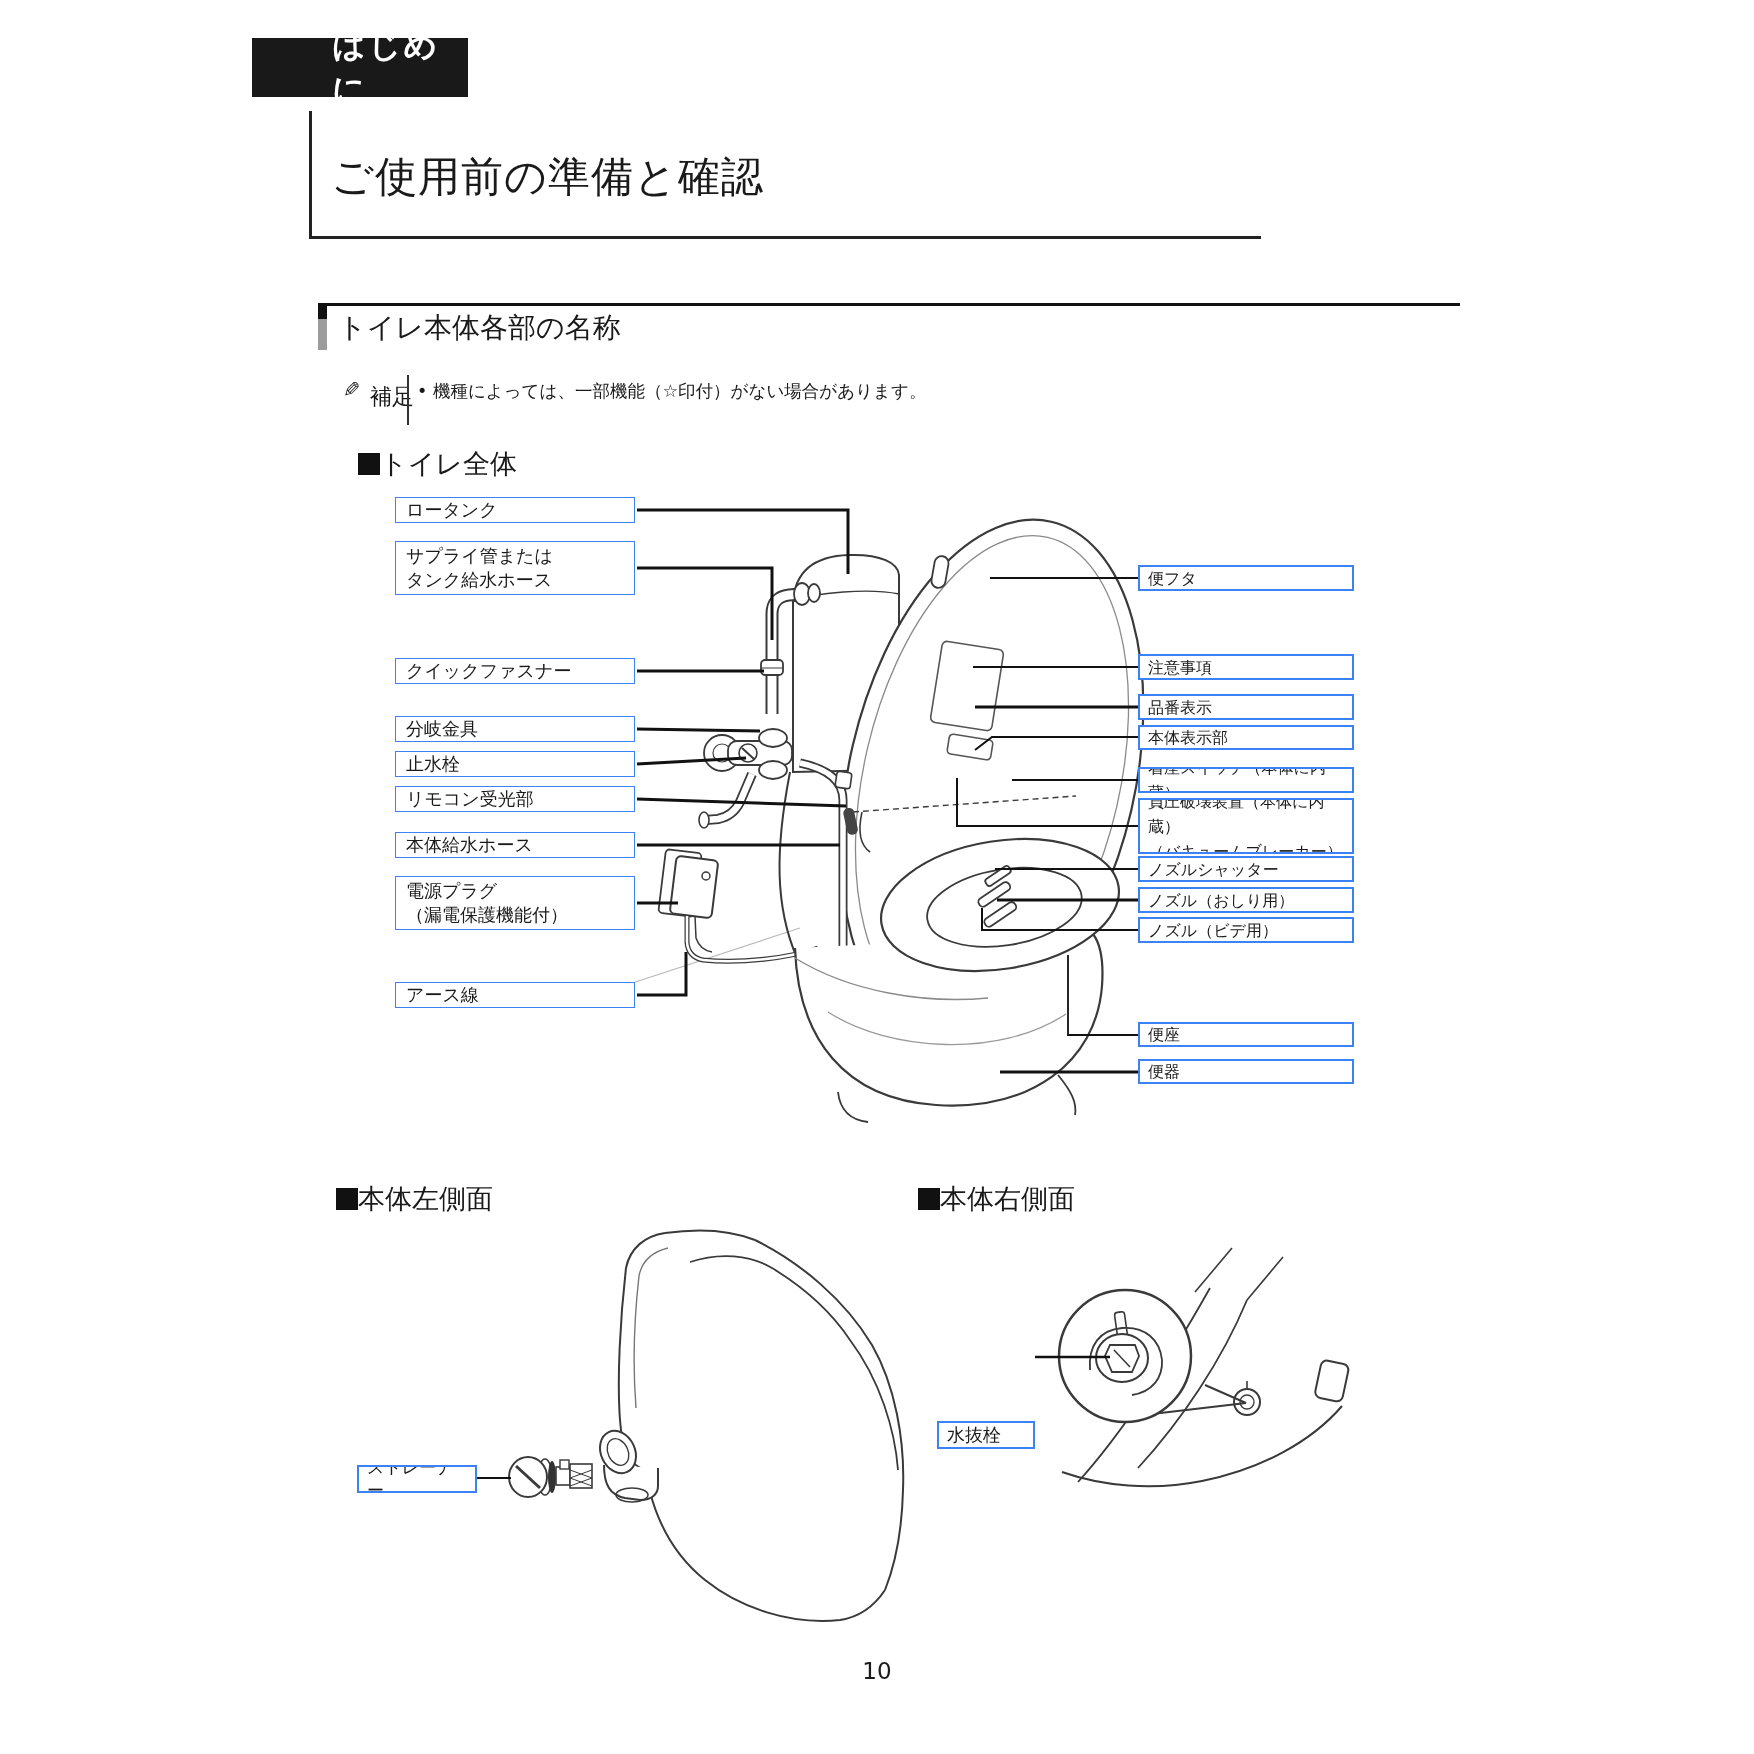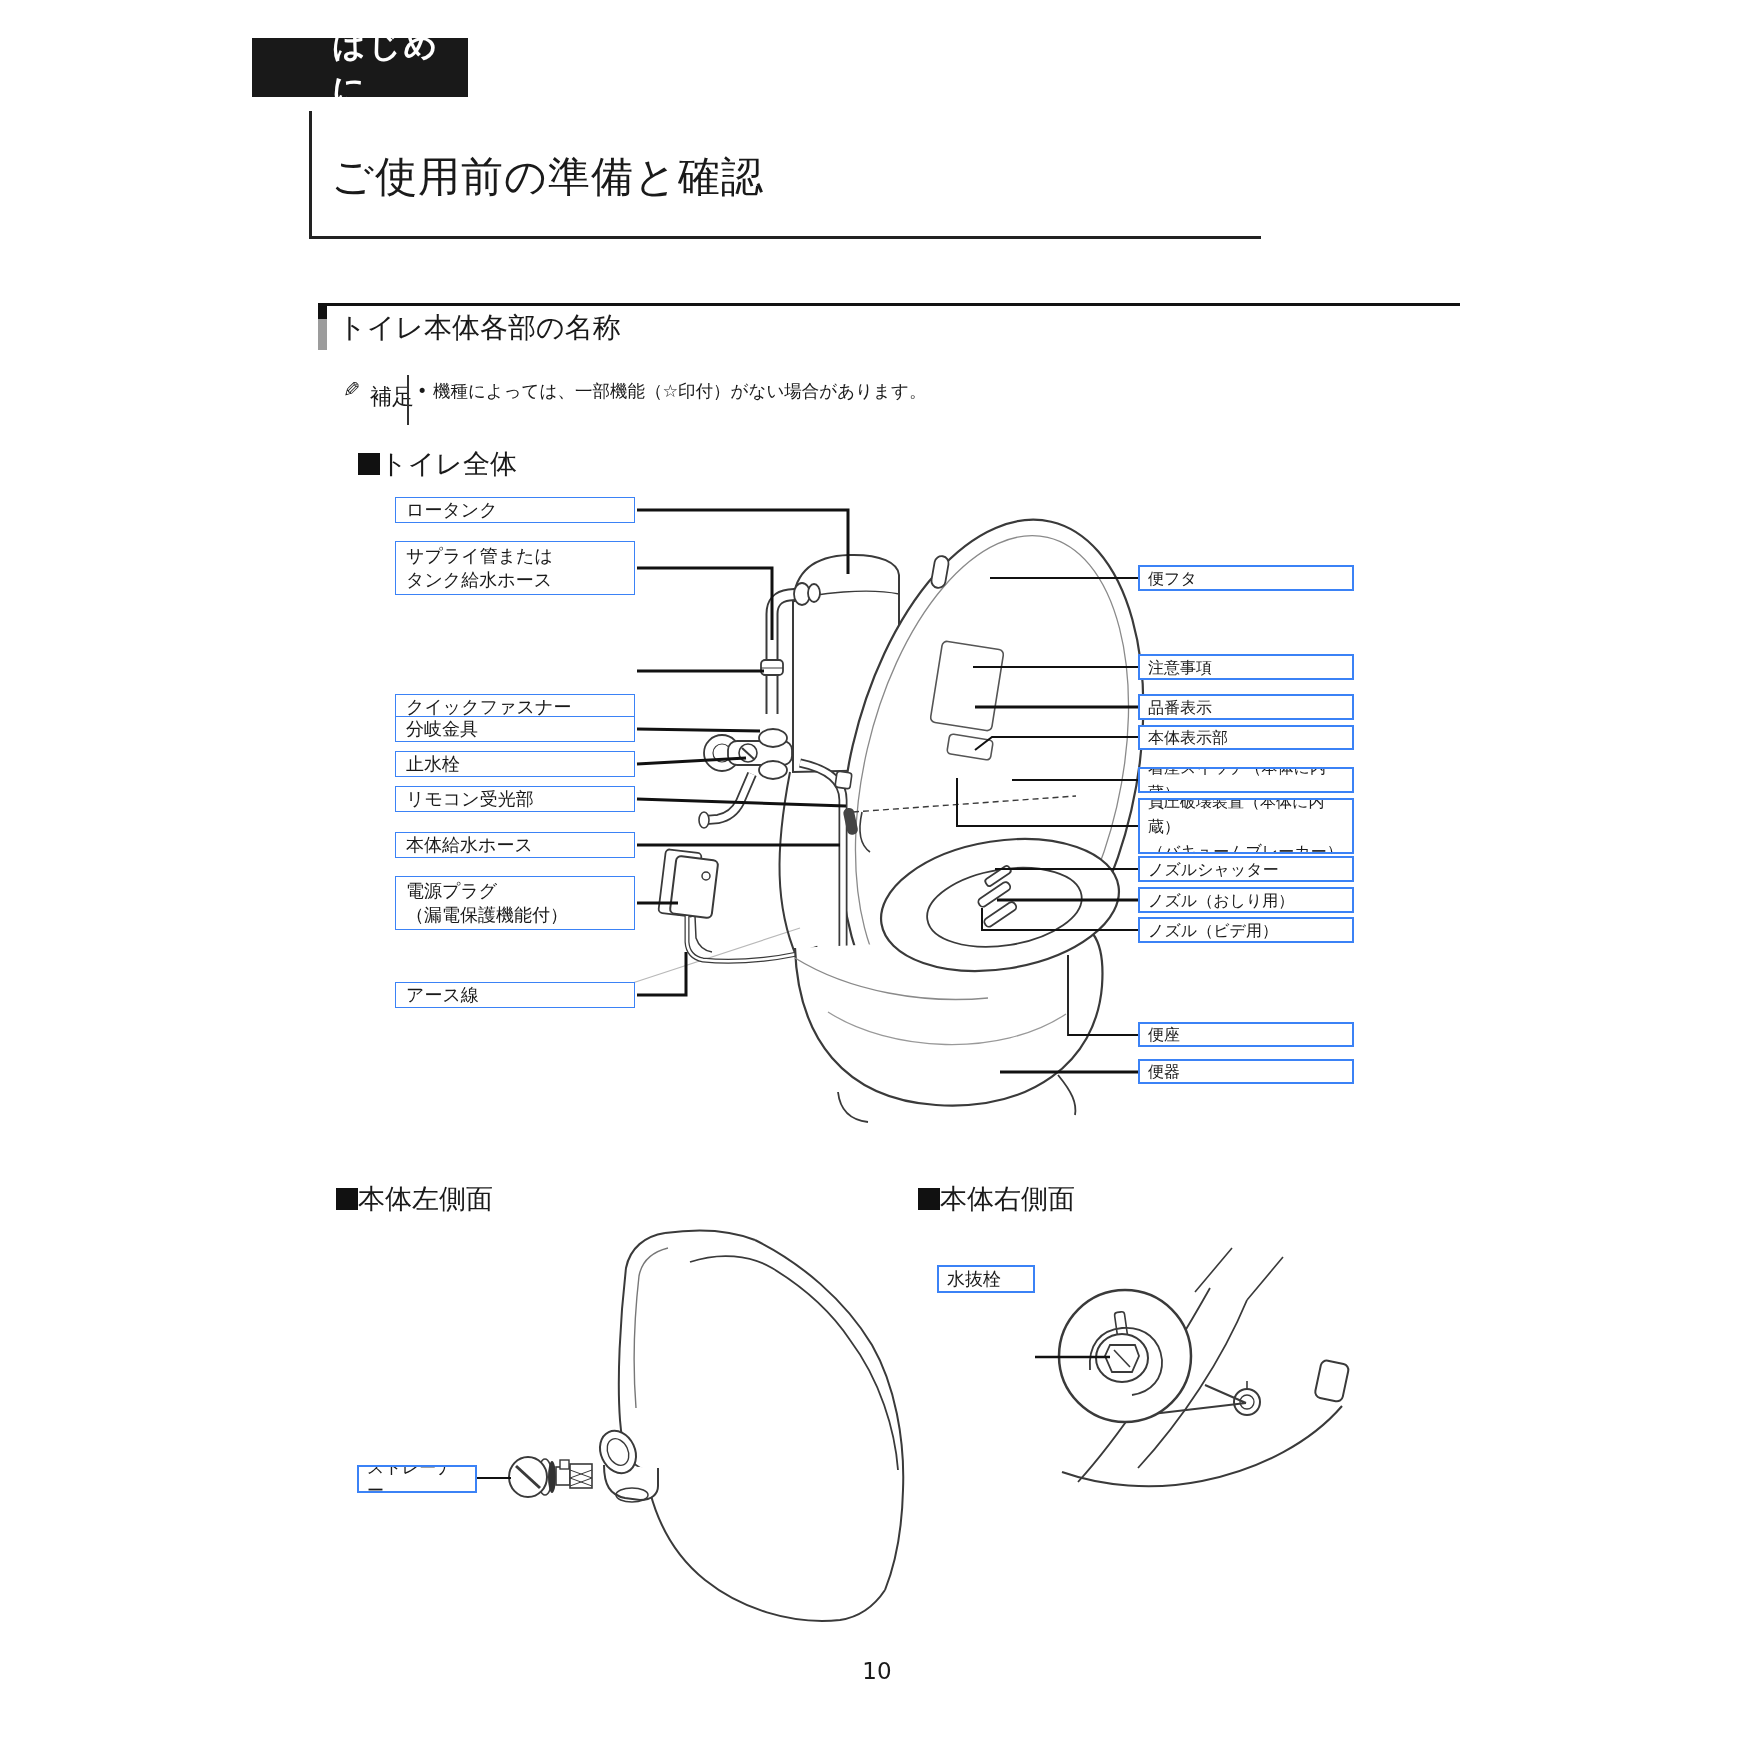--- a/index.html
+++ b/index.html
@@ -217,21 +217,21 @@
       <path d="M1140,1072 L1000,1072" stroke-width="3"></path>
 
       <path d="M477,1478 L511,1478" stroke-width="2"></path>
       <path d="M1035,1357 L1110,1357" stroke-width="2.5"></path>
     </g>
   </svg>
 
   <div class="abs lbox" style="top:497px;">ロータンク</div>
   <div class="abs lbox" style="top:541px;height:54px;">サプライ管または
 タンク給水ホース</div>
-  <div class="abs lbox" style="top:658px;margin-top:36px;">クイックファスナー</div>
+  <div class="abs lbox" style="top:658px;">クイックファスナー</div>
   <div class="abs lbox" style="top:716px;">分岐金具</div>
   <div class="abs lbox" style="top:751px;">止水栓</div>
   <div class="abs lbox" style="top:786px;">リモコン受光部</div>
   <div class="abs lbox" style="top:832px;">本体給水ホース</div>
   <div class="abs lbox" style="top:876px;height:54px;">電源プラグ
 （漏電保護機能付）</div>
   <div class="abs lbox" style="top:982px;">アース線</div>
 
   <div class="abs rbox" style="top:565px;">便フタ</div>
   <div class="abs rbox" style="top:654px;">注意事項</div>
@@ -240,16 +240,16 @@
   <div class="abs rbox" style="top:767px;">着座スイッチ（本体に内蔵）</div>
   <div class="abs rbox" style="top:798px;height:56px;">負圧破壊装置（本体に内蔵）
 （バキュームブレーカー）</div>
   <div class="abs rbox" style="top:856px;">ノズルシャッター</div>
   <div class="abs rbox" style="top:887px;">ノズル（おしり用）</div>
   <div class="abs rbox" style="top:917px;">ノズル（ビデ用）</div>
   <div class="abs rbox" style="top:1022px;height:25px;">便座</div>
   <div class="abs rbox" style="top:1059px;height:25px;">便器</div>
 
   <div class="abs sbox" style="left:357px;top:1465px;width:120px;height:28px;">ストレーナー</div>
-  <div class="abs sbox" style="left:937px;top:1265px;width:98px;height:28px;font-size:18px;">水抜栓</div>
+  <div class="abs sbox" style="left:937px;top:1421px;width:98px;height:28px;font-size:18px;">水抜栓</div>
 
   <div class="abs pageno">10</div>
 </div>
 
 </body></html>

